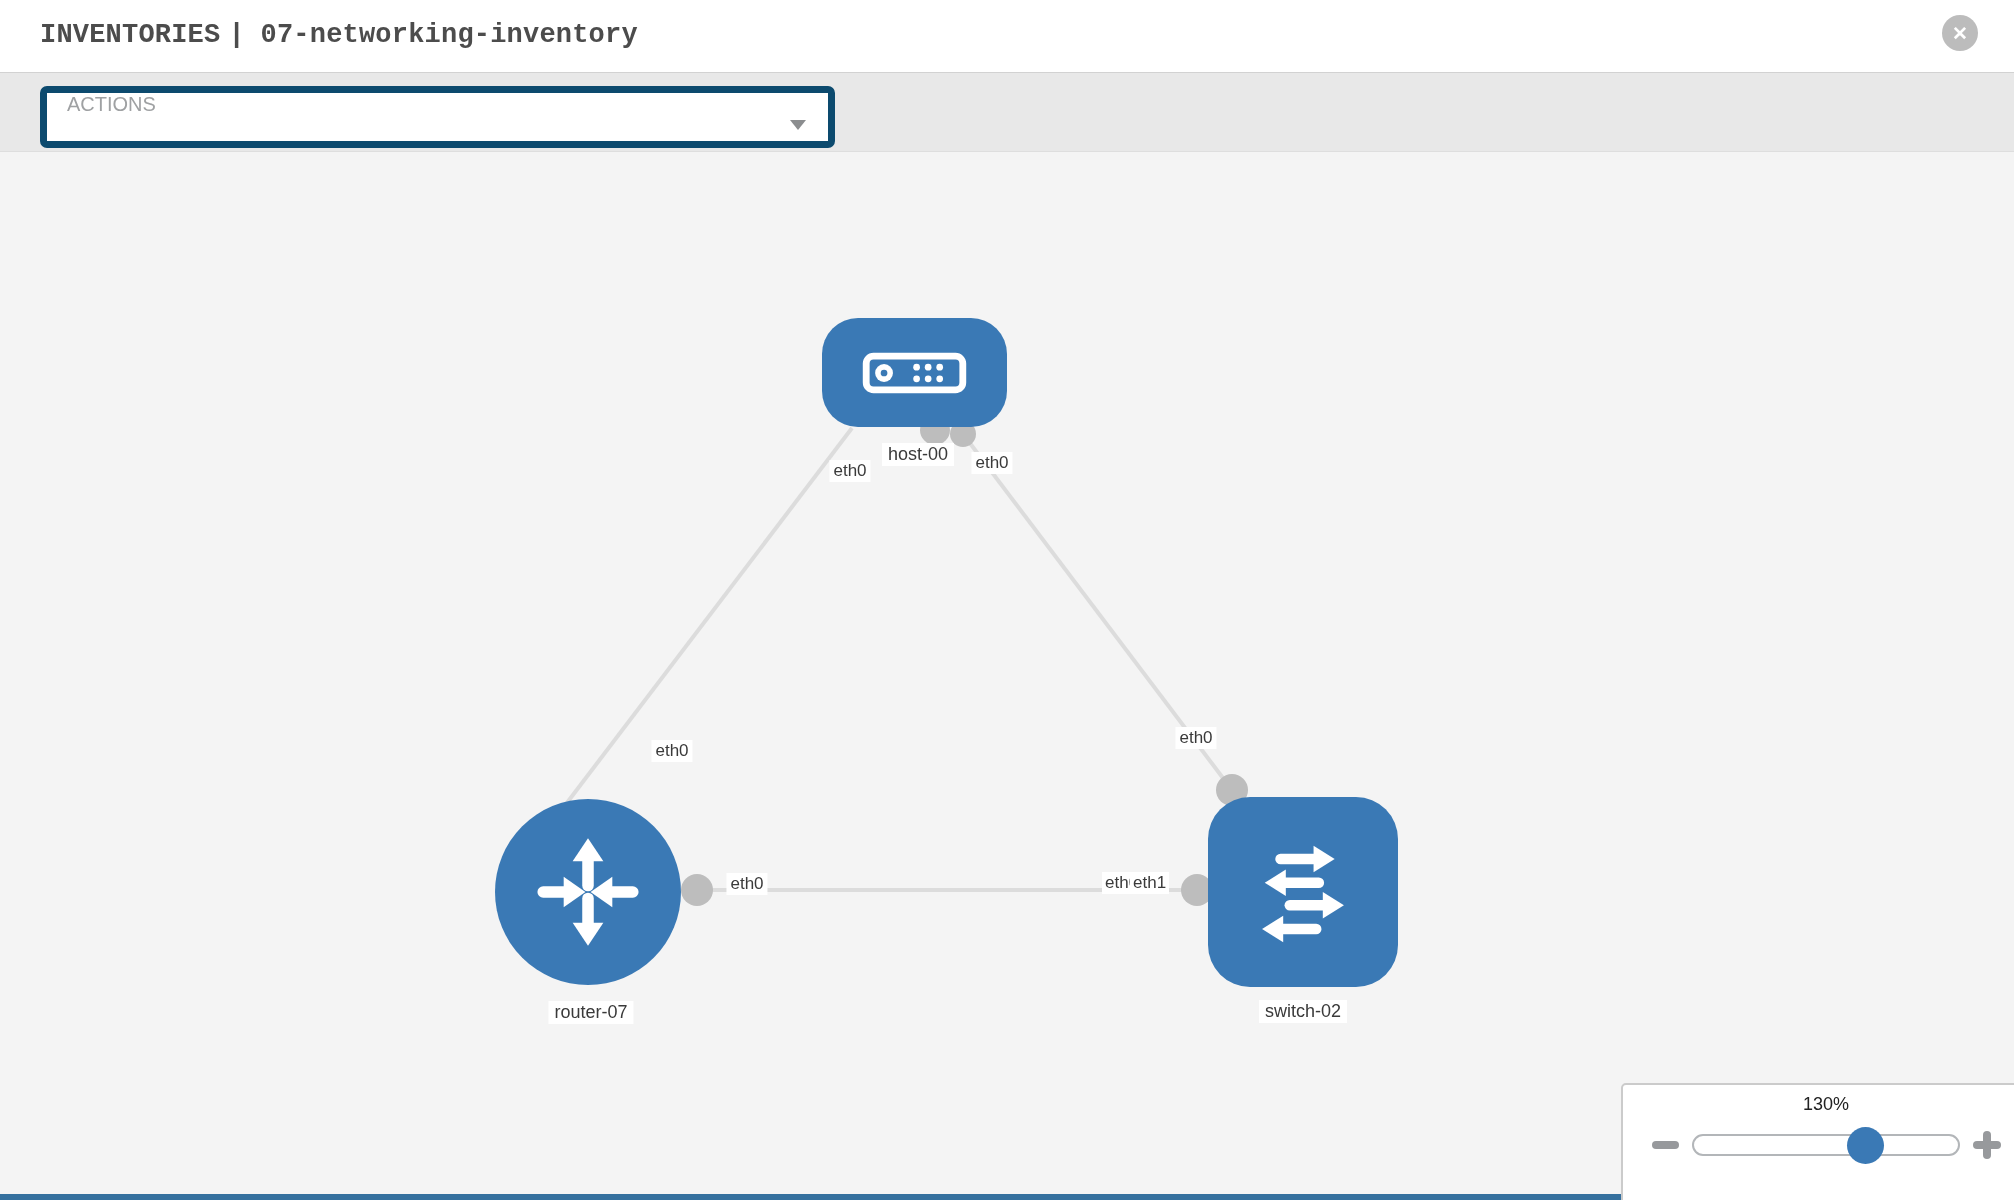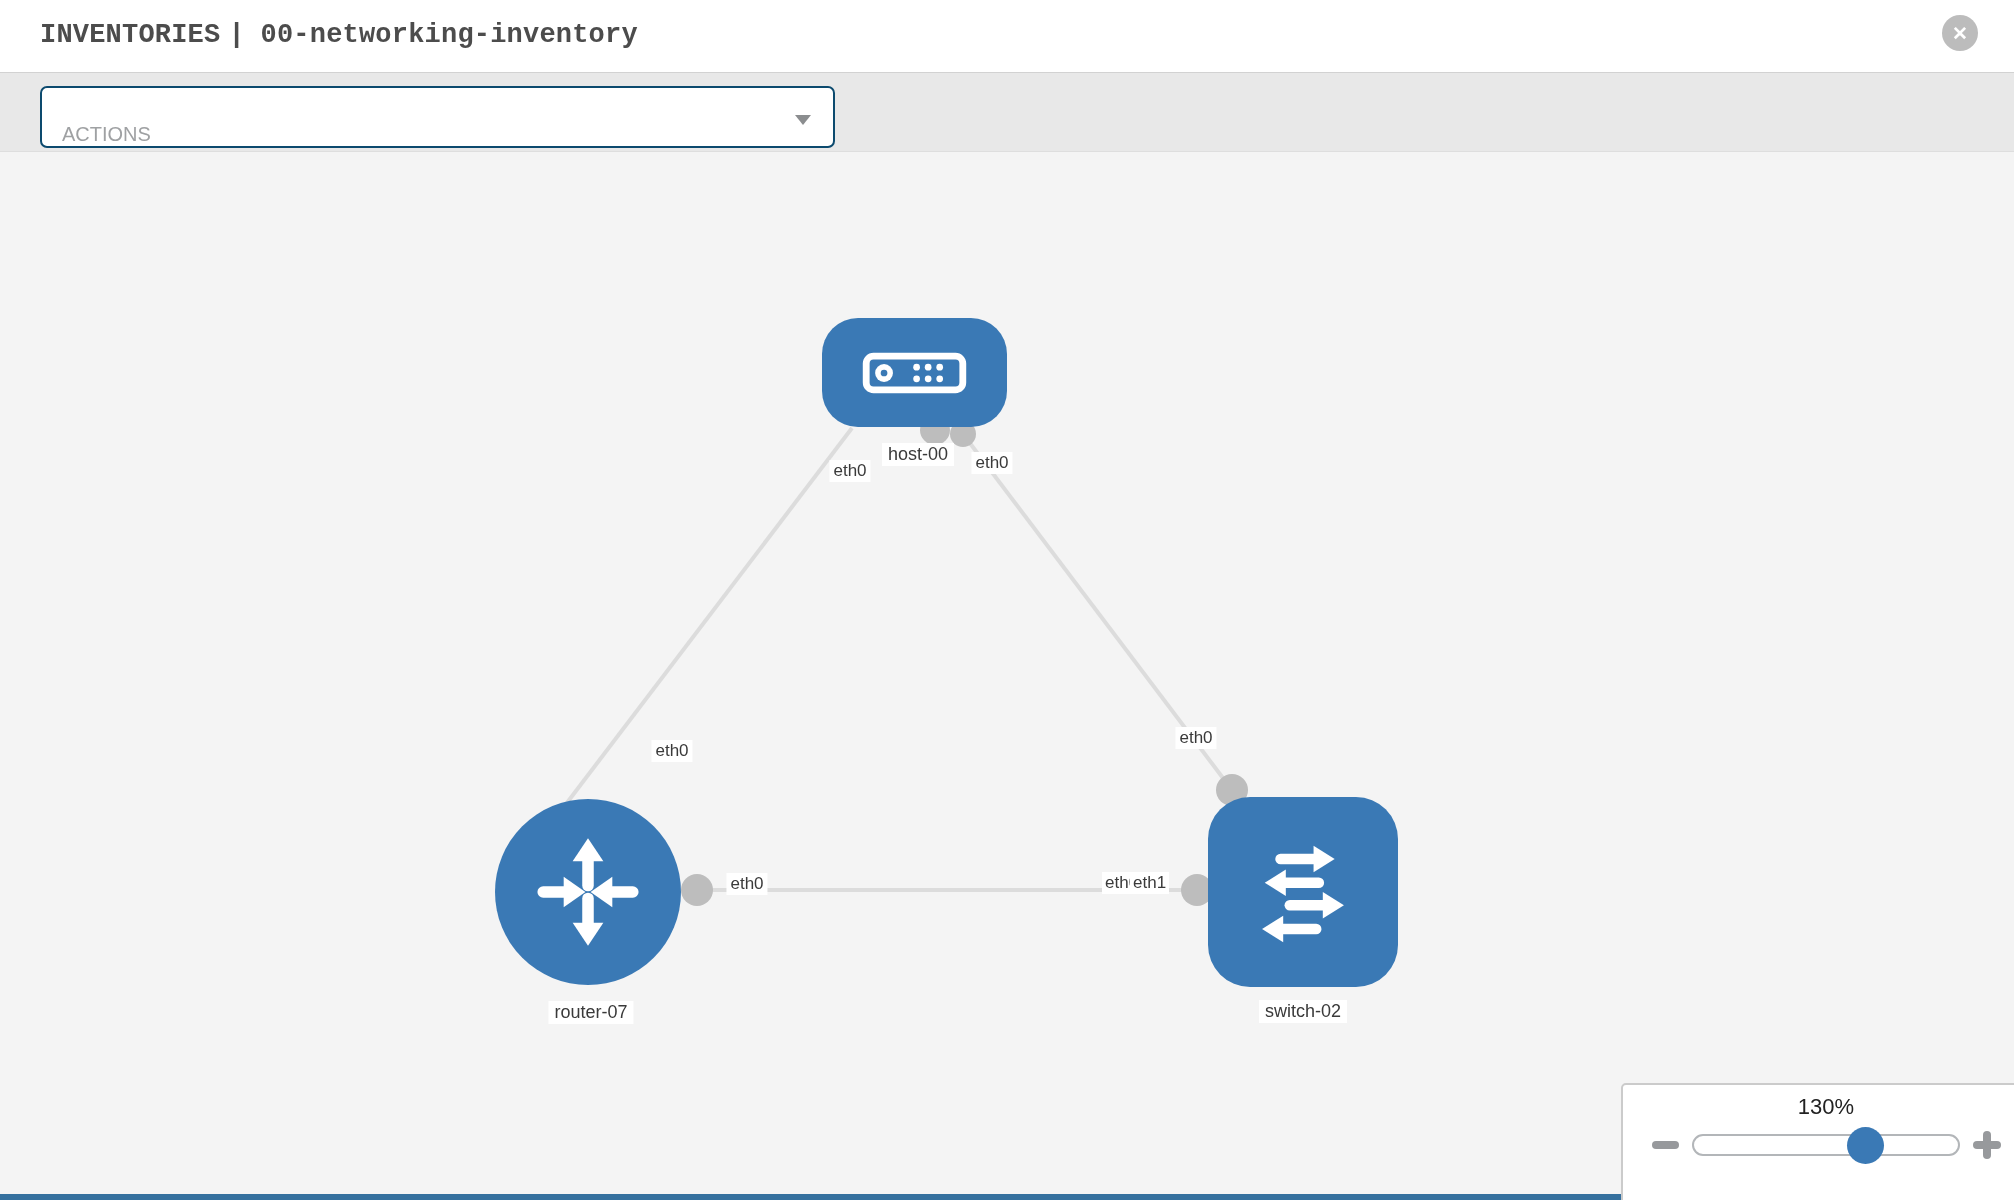--- a/index.html
+++ b/index.html
@@ -13,22 +13,22 @@
   .title span { margin-right:8px;font-family:Liberation Mono, monospace; }
   .close-btn { position:absolute; left:1942px; top:15px; width:36px; height:36px;
                border-radius:50%; background:#bcbcbc; color:#fff; font-size:19px;
                font-weight:700; display:flex; align-items:center; justify-content:center;
                cursor:pointer; }
 
   
   .toolbar { position:relative; width:2014px; height:80px; background:#e8e8e8;
              border-top:1px solid #d2d2d2; border-bottom:1px solid #dedede; }
   .select-box { position:absolute; top:13px; height:62px; background:#fff;
-                border:2px solid #0c4a6e; border-radius:7px; display:flex;
-                align-items:flex-end; cursor:pointer; }
+                border:7px solid #0c4a6e; border-radius:7px; display:flex;
+                align-items:flex-start; cursor:pointer; }
   .select-box .sel-label { margin-left:20px; font-size:20px; color:#9fa1a3; }
   .caret { position:absolute; right:22px; top:27px; width:0; height:0;
            border-left:8px solid transparent; border-right:8px solid transparent;
            border-top:10px solid #8b8d8f; }
   .actions-box { left:40px; width:795px; }
   .search-box { left:1180px; width:786px; }
   .tool-icon { position:absolute; width:36px; height:36px; cursor:pointer; }
   .wrench-btn { left:1047px; top:97px; }
   .key-btn { left:1117px; top:100px; }
 
@@ -48,21 +48,21 @@
   .port-label { font-size:17px; padding:1px 4px; transform:translateX(-50%); }
   .overlap-wrap { position:absolute; left:1102px; top:720px; width:80px; height:24px; }
   .overlap-wrap .pl { position:absolute; top:0; background:#fff; color:#3a3a3a;
                       font-size:17px; padding:1px 3px; white-space:nowrap; }
   .overlap-wrap .pl.front { left:28px; }
 
   
   .zoom-panel { position:absolute; left:1621px; top:931px; width:420px; height:170px;
                 background:#fff; border:2px solid #cbcbcb; border-radius:5px; }
   .zoom-level { position:absolute; left:69px; top:9px; width:268px; text-align:center;
-                font-size:22px; color:#222; }
+                font-size:18px; color:#222; }
   .zoom-minus { position:absolute; left:29px; top:56px; width:27px; height:8px;
                 border-radius:4px; background:#97999c; cursor:pointer; }
   .zoom-track { position:absolute; left:69px; top:49px; width:268px; height:22px;
                 background:#fff; border:2px solid #b3b6b9; border-radius:12px;
                 cursor:pointer; }
   .zoom-handle { position:absolute; left:224px; top:42px; width:37px; height:37px;
                  border-radius:50%; background:#3a79b5; cursor:grab; }
   .zoom-plus { position:absolute; left:350px; top:46px; width:28px; height:28px;
                cursor:pointer; }
   .zoom-plus::before { content:""; position:absolute; left:0; top:10px; width:28px;
@@ -72,21 +72,21 @@
 
   .footer-bar { position:absolute; left:0; top:1042px; width:1621px; height:6px;
                 background:#35709e; }
 </style>
 </head>
 <body>
 
 <div class="titlebar">
   <div class="title">
     <span>INVENTORIES</span><span>|</span>
-    <span>00-networking-inventory</span>
+    <span>07-networking-inventory</span>
   </div>
   <div class="close-btn">
     <span>✕</span>
   </div>
 </div>
 
 <div class="toolbar">
   <div class="select-box actions-box">
     <span class="sel-label">ACTIONS</span>
     <span class="caret"></span>

